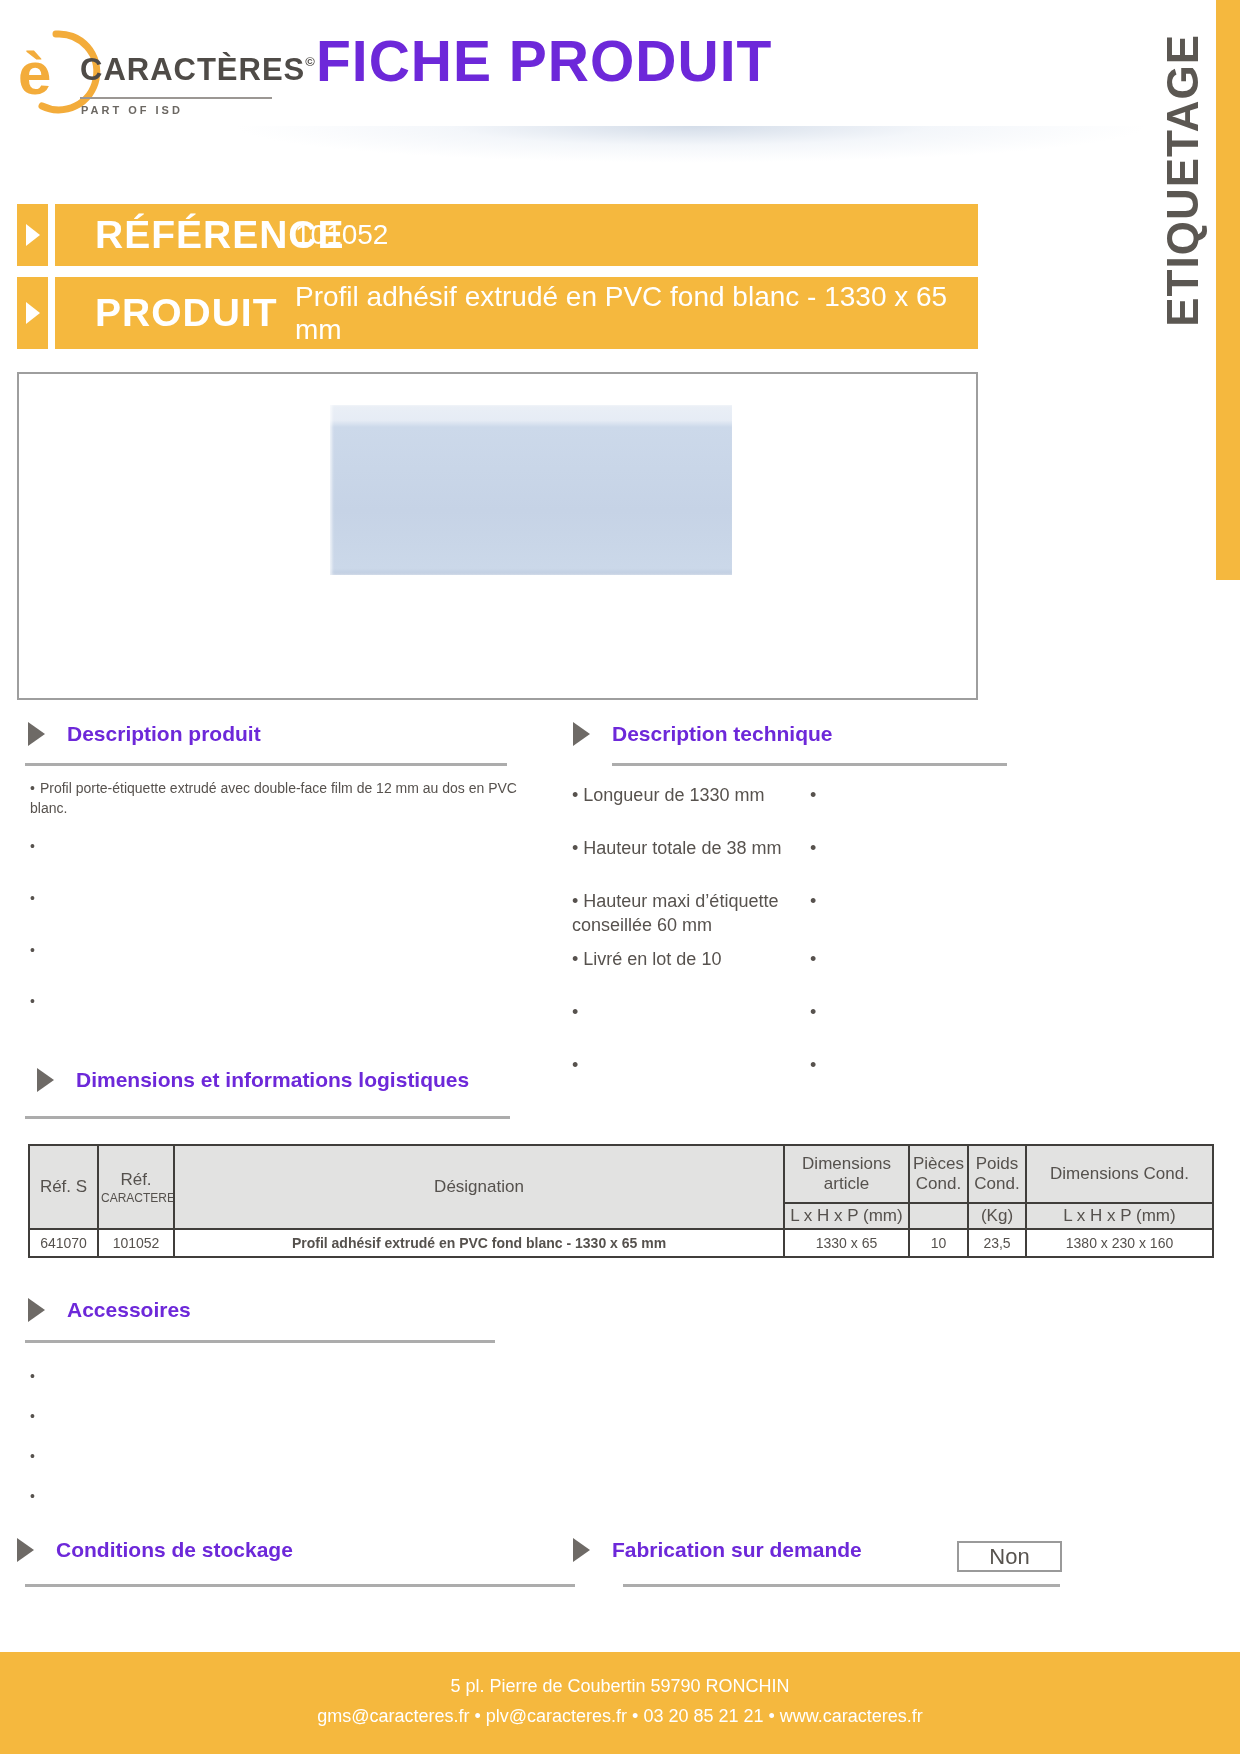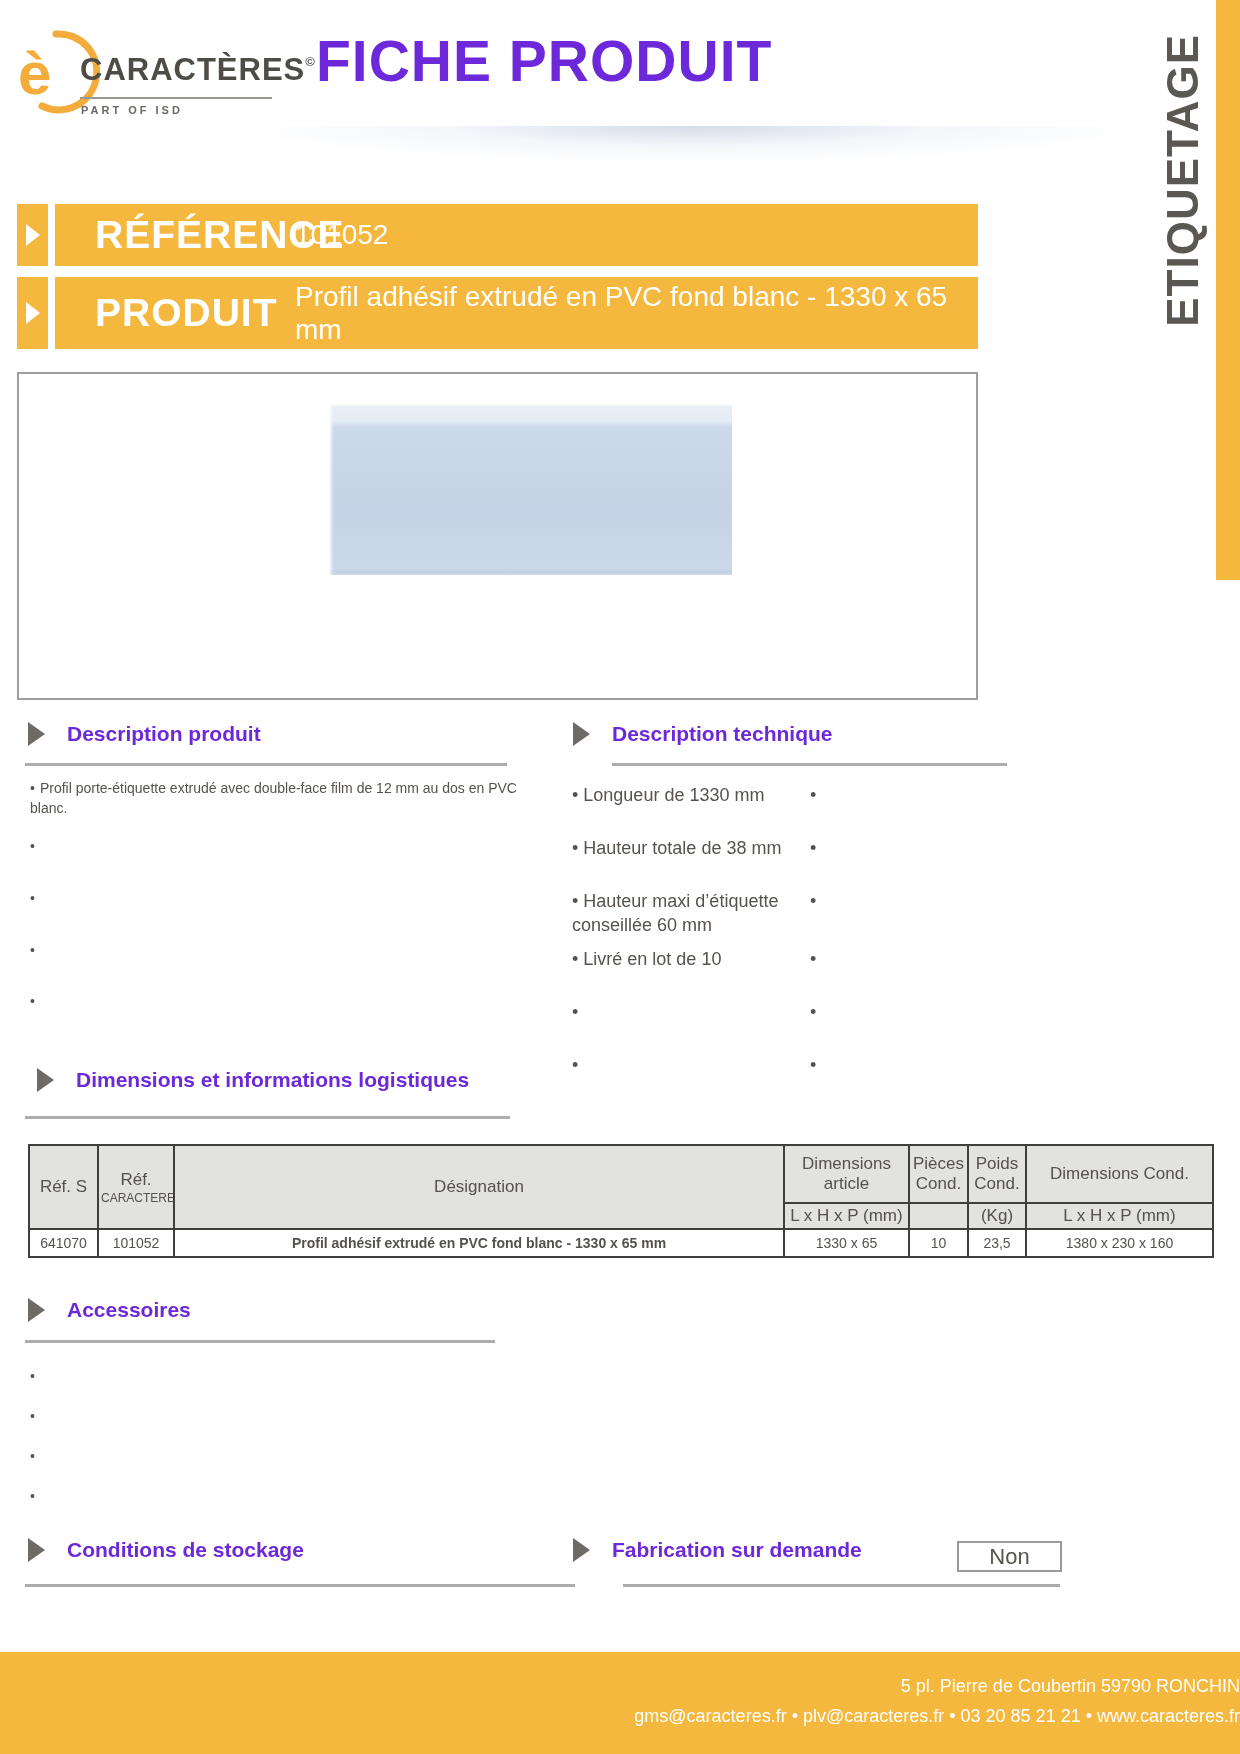--- a/index.html
+++ b/index.html
@@ -83,21 +83,21 @@
   .ref-small { display:block; font-size:12px; margin-top:1px; }
   .cell-designation { font-weight:bold; }
 
   
   .non-box { position:absolute; left:957px; top:1541px; width:105px; height:31px;
     border:2px solid #9A9A9A; background:#ffffff; display:flex; align-items:center; justify-content:center;
     font-size:22px; color:#57534E; }
 
   
   .footer { position:absolute; left:0; top:1652px; width:1240px; height:102px; background:#F5B83E;
-    color:#ffffff; text-align:right; }
+    color:#ffffff; text-align:center; }
   .footer-line1 { position:absolute; top:24px; width:100%; font-size:18px; }
   .footer-line2 { position:absolute; top:54px; width:100%; font-size:18px; }
 </style>
 </head>
 <body>
 
 <div class="page">
 
   <div class="logo-mark">
     <svg width="96" height="96" viewBox="0 0 96 96">
@@ -231,21 +231,21 @@
     <div class="sec-title">Accessoires</div>
   </div>
   <div class="rule" style="left:25px; top:1340px; width:470px;"></div>
   <div class="acc-col">
     <div class="bullet dot-line" style="top:0;"></div>
     <div class="bullet dot-line" style="top:40px;"></div>
     <div class="bullet dot-line" style="top:80px;"></div>
     <div class="bullet dot-line" style="top:120px;"></div>
   </div>
 
-  <div class="sec-head" style="left:28px; top:1538px;">
+  <div class="sec-head" style="left:17px; top:1538px;">
     <div class="gray-tri"></div>
     <div class="sec-title">Conditions de stockage</div>
   </div>
   <div class="rule" style="left:25px; top:1584px; width:550px;"></div>
 
   <div class="sec-head" style="left:573px; top:1538px;">
     <div class="gray-tri"></div>
     <div class="sec-title">Fabrication sur demande</div>
   </div>
   <div class="rule" style="left:623px; top:1584px; width:437px;"></div>

